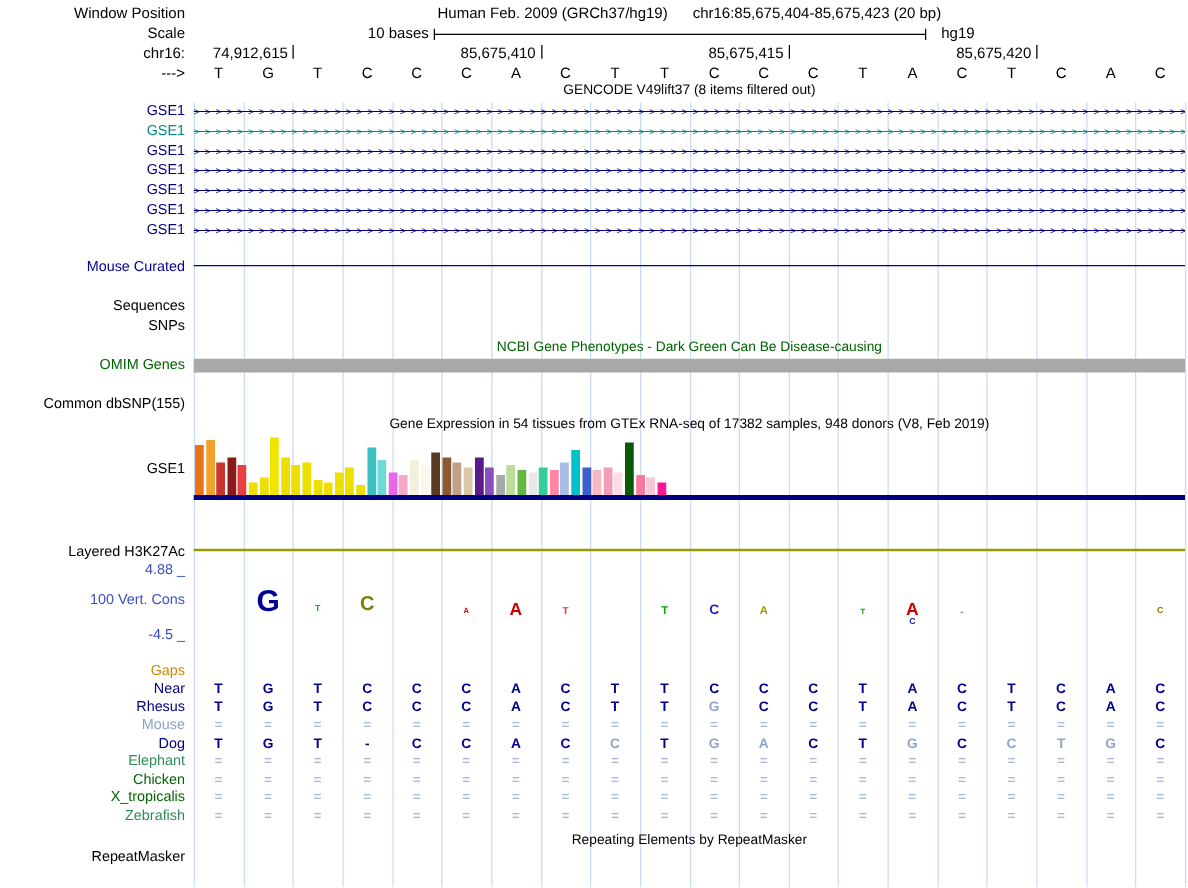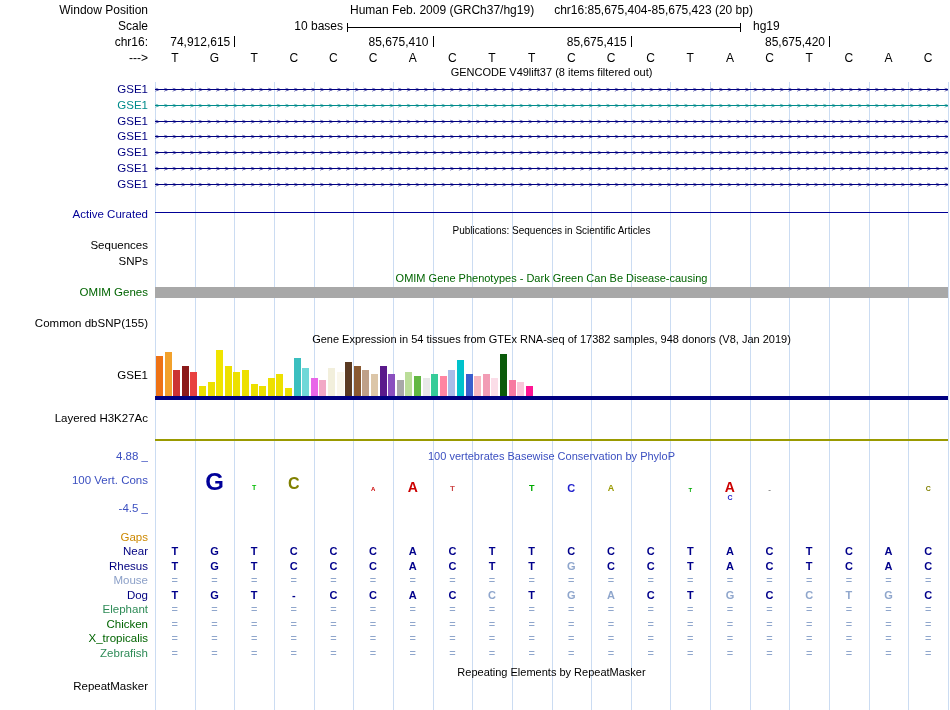--- a/index.html
+++ b/index.html
@@ -51,42 +51,40 @@
   <div class="abs" style="left:347px;top:27px;width:393px;height:1px;background:#000"></div>
   <div class="abs" style="left:347px;top:23px;width:1px;height:9px;background:#000"></div>
   <div class="abs" style="left:740px;top:23px;width:1px;height:9px;background:#000"></div>
   <div class="abs" style="left:753px;top:19px;font-size:12px">hg19</div>
 
   <div class="lbl" style="top:35px;font-size:12px">chr16:</div>
   <div class="lbl" style="top:51px;font-size:12px">---&gt;</div>
 
   <div class="ttl" style="top:66px">GENCODE V49lift37 (8 items filtered out)</div>
 
-  <div class="lbl navy" style="top:208px">Active Curated</div>
+  <div class="lbl navy" style="top:208px">Mouse Curated</div>
   <div class="abs" style="left:155px;top:212px;width:793px;height:1px;background:#000096"></div>
 
-  <div class="ttl" style="top:225px;font-size:10px">Publications: Sequences in Scientific Articles</div>
   <div class="lbl" style="top:239px">Sequences</div>
   <div class="lbl" style="top:255px">SNPs</div>
 
-  <div class="ttl green" style="top:272px">OMIM Gene Phenotypes - Dark Green Can Be Disease-causing</div>
+  <div class="ttl green" style="top:272px">NCBI Gene Phenotypes - Dark Green Can Be Disease-causing</div>
   <div class="lbl green" style="top:286px">OMIM Genes</div>
   <div class="abs" style="left:155px;top:287px;width:793px;height:11px;background:#A8A8A8"></div>
 
   <div class="lbl" style="top:317px">Common dbSNP(155)</div>
 
-  <div class="ttl" style="top:333px">Gene Expression in 54 tissues from GTEx RNA-seq of 17382 samples, 948 donors (V8, Jan 2019)</div>
+  <div class="ttl" style="top:333px">Gene Expression in 54 tissues from GTEx RNA-seq of 17382 samples, 948 donors (V8, Feb 2019)</div>
   <div class="lbl" style="top:369px">GSE1</div>
   <div class="abs" style="left:155px;top:396px;width:793px;height:4px;background:#000080"></div>
 
-  <div class="lbl" style="top:412px">Layered H3K27Ac</div>
+  <div class="lbl" style="top:436px">Layered H3K27Ac</div>
   <div class="abs" style="left:155px;top:439px;width:793px;height:2px;background:#9A9A00"></div>
 
   <div class="lbl blue" style="top:450px">4.88 _</div>
-  <div class="ttl blue" style="top:450px">100 vertebrates Basewise Conservation by PhyloP</div>
   <div class="lbl blue" style="top:474px">100 Vert. Cons</div>
   <div class="lbl blue" style="top:502px">-4.5 _</div>
 
   <div class="lbl gold" style="top:531px">Gaps</div>
 
   <div class="ttl" style="top:666px">Repeating Elements by RepeatMasker</div>
   <div class="lbl" style="top:680px">RepeatMasker</div>
 
   <div id="layer-dyn">
       <div style="position: absolute; left: 142.3px; top: 35px; width: 88px; text-align: right; font-size: 12px;">74,912,615</div>

